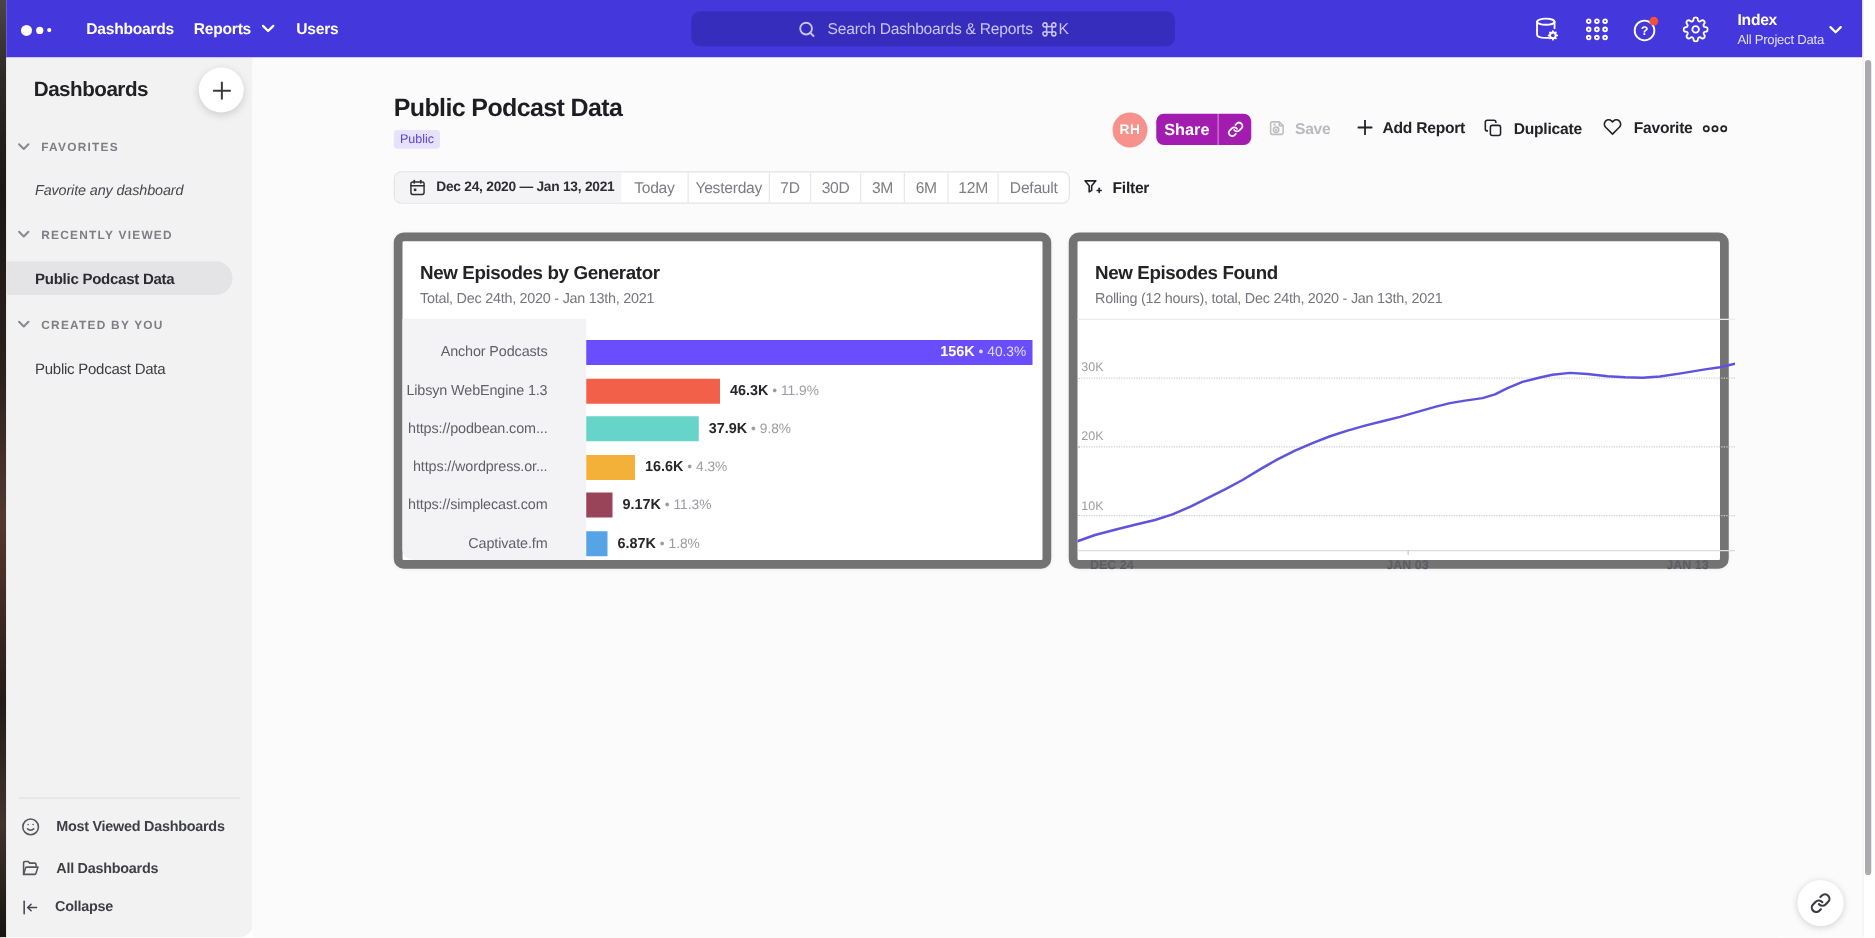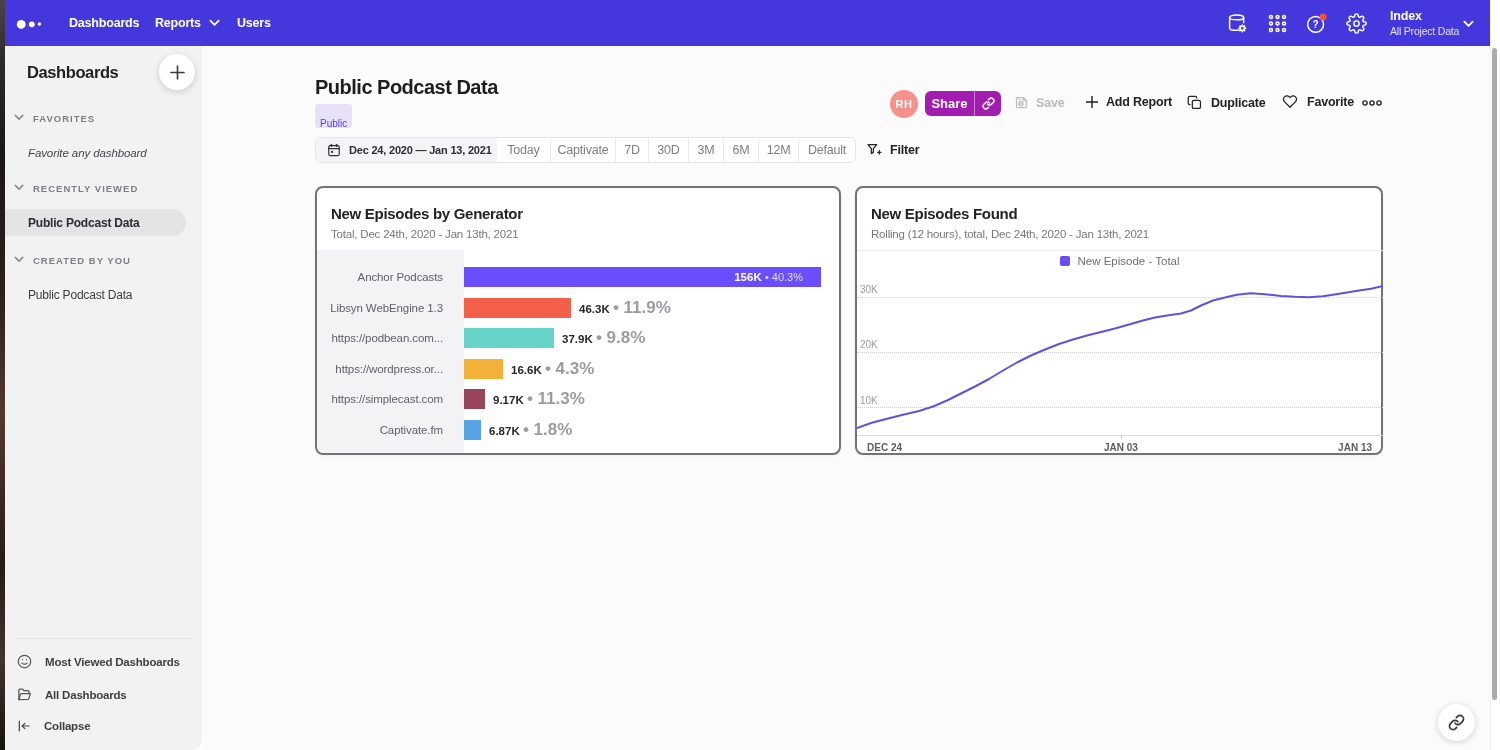--- a/index.html
+++ b/index.html
@@ -15,27 +15,27 @@
 .nav .link{position:absolute;top:0;height:46px;line-height:46px;color:#fff;font-size:12.5px;font-weight:700;letter-spacing:-.2px}
 .search{position:absolute;left:548px;top:9px;width:387px;height:28px;background:#372dbd;border-radius:7px;display:flex;align-items:center;justify-content:center;color:#c9c5f1;font-size:12.5px;letter-spacing:-.2px}
 .nico{position:absolute;top:13px;width:21px;height:21px}
 
 .side{left:5px;top:46px;width:197px;height:704px;background:#f3f2f3;border-bottom-right-radius:10px}
 .sechead{position:absolute;color:#7d7d84;font-size:9.5px;font-weight:700;letter-spacing:1px}
 .sideitem{position:absolute;left:28px;color:#3c3c42;font-size:12px;letter-spacing:-.2px}
 .botitem{position:absolute;left:12px;display:flex;align-items:center;gap:13px;color:#3e3e45;font-size:11.5px;font-weight:700;letter-spacing:-.2px}
 
 .main{left:202px;top:46px;width:1288px;height:704px;background:#fbfbfc}
-.card{position:absolute;background:#fff;border:2px solid #737373;border-radius:8px;box-shadow:0 1px 3px rgba(20,20,40,.05)}
+.card{position:absolute;background:#fff;border:7px solid #737373;border-radius:8px;box-shadow:0 1px 3px rgba(20,20,40,.05)}
 .ctitle{position:absolute;left:14px;top:16px;font-size:15px;font-weight:700;color:#222227;letter-spacing:-.3px}
 .csub{position:absolute;left:14px;top:39px;font-size:11.5px;color:#76767e;letter-spacing:-.2px}
 .seg{display:flex;align-items:center;justify-content:center;height:24px;color:#7d7d85;font-size:12.5px;letter-spacing:-.2px;border-left:1px solid #e8e8ea}
 .blabel{position:absolute;right:396px;color:#5f5f68;font-size:11.5px;letter-spacing:-.1px;line-height:20px;text-align:right;white-space:nowrap}
 .bval{position:absolute;font-size:11.5px;font-weight:700;color:#26262c;line-height:20px;white-space:nowrap}
-.bval .pct{font-weight:700;color:#9b9ba3;font-size:17px}
+.bval .pct{font-weight:400;color:#9b9ba3;font-size:11px}
 .glabel{position:absolute;left:3px;font-size:10px;color:#9b9ba2}
 .xlabel{position:absolute;top:8px;font-size:10px;font-weight:700;color:#5c5c63}
 
 .sbtrack{left:1490px;top:0;width:10px;height:750px;background:#fff;border-left:1px solid #f0f0f0}
 .sbthumb{left:1492px;top:48px;width:5px;height:652px;background:#ababaf;border-radius:3px}
 .fab{left:1438px;top:704px;width:37px;height:37px;background:#fff;border-radius:50%;box-shadow:0 1px 6px rgba(0,0,0,.18);display:flex;align-items:center;justify-content:center}
 </style>
 </head>
 <body>
 <div id="page">
@@ -45,20 +45,35 @@
         <circle cx="5.2" cy="10.3" r="4.4" fill="#fff"></circle>
         <circle cx="15.8" cy="10.3" r="2.9" fill="#fff"></circle>
         <circle cx="23.4" cy="10" r="1.7" fill="#fff"></circle>
       </svg>
     <div class="link" style="left:64px">Dashboards</div>
     <div class="link" style="left:150px">Reports</div>
     <svg class="a" style="left:204px;top:19px" width="11" height="8" viewBox="0 0 12 8" fill="none" stroke="#fff" stroke-width="2" stroke-linecap="round" stroke-linejoin="round">
         <polyline points="1.5,1.5 6,6 10.5,1.5"></polyline>
       </svg>
     <div class="link" style="left:232px">Users</div>
+    <div class="search">
+      <svg style="margin-right:9px" width="15" height="15" viewBox="0 0 24 24" fill="none" stroke="#c9c5f1" stroke-width="2.4" stroke-linecap="round">
+          <circle cx="11" cy="11" r="7.5"></circle>
+          <line x1="20.5" y1="20.5" x2="16.3" y2="16.3"></line>
+        </svg>
+      <span>Search Dashboards &amp; Reports&nbsp;&nbsp;</span>
+      <svg width="13" height="13" viewBox="0 0 14 14" fill="none" stroke="#c9c5f1" stroke-width="1.3">
+          <rect x="4.6" y="4.6" width="4.8" height="4.8"></rect>
+          <circle cx="3.2" cy="3.2" r="1.8"></circle>
+          <circle cx="10.8" cy="3.2" r="1.8"></circle>
+          <circle cx="3.2" cy="10.8" r="1.8"></circle>
+          <circle cx="10.8" cy="10.8" r="1.8"></circle>
+        </svg>
+      <span style="margin-left:1px">K</span>
+    </div>
     <svg class="nico" style="left:1222px" viewBox="0 0 24 24" fill="none" stroke="#fff" stroke-width="1.7" stroke-linecap="round" stroke-linejoin="round">
         <ellipse cx="11" cy="5" rx="8" ry="2.8"></ellipse>
         <path d="M3 5v12c0 1.55 3.6 2.8 8 2.8 1 0 1.7-.06 2.5-.18"></path>
         <path d="M19 5v6"></path>
         <circle cx="17.5" cy="17.5" r="2.6"></circle>
         <path d="M17.5 13.6v1.3M17.5 20.1v1.3M21.4 17.5h-1.3M14.9 17.5h-1.3M20.2 14.8l-.9.9M15.7 19.3l-.9.9M20.2 20.2l-.9-.9M15.7 15.7l-.9-.9"></path>
       </svg>
     <svg class="nico" style="left:1262px" viewBox="0 0 24 24" fill="none" stroke="#fff" stroke-width="1.7">
         <circle cx="4.5" cy="4.5" r="1.7"></circle>
         <circle cx="12" cy="4.5" r="1.7"></circle>
@@ -130,21 +145,21 @@
           <line x1="4" y1="3.5" x2="4" y2="20.5"></line>
           <line x1="21" y1="12" x2="9" y2="12"></line>
           <polyline points="13.5,7.5 9,12 13.5,16.5"></polyline>
         </svg>
       <span>Collapse</span>
     </div>
   </div>
   <div class="a main"></div>
   <div class="a" id="header">
     <div class="a" style="left:315px;top:76px;font-size:20px;font-weight:700;color:#1d1d22;letter-spacing:-.5px">Public Podcast Data</div>
-    <div class="a" style="left:315px;top:104px;height:15px;padding:12px 5px;background:#e7e2fa;border-radius:3px;color:#5742d8;font-size:10px;line-height:15px">Public</div>
+    <div class="a" style="left:315px;top:104px;height:15px;padding:0 5px;background:#e7e2fa;border-radius:3px;color:#5742d8;font-size:10px;line-height:15px">Public</div>
     <div class="a" style="left:890px;top:90px;width:28px;height:28px;border-radius:50%;background:#f6918c;color:#fff;font-size:11px;font-weight:700;display:flex;align-items:center;justify-content:center;letter-spacing:.5px">RH</div>
     <div class="a" style="left:925px;top:91px;width:76px;height:25px;background:#a21caf;border-radius:6px;display:flex">
       <div style="width:50px;display:flex;align-items:center;justify-content:center;color:#fff;font-size:13px;font-weight:700;border-right:1px solid rgba(255,255,255,.45)">Share</div>
       <div style="flex:1;display:flex;align-items:center;justify-content:center">
         <svg width="13" height="13" viewBox="0 0 24 24" fill="none" stroke="#fff" stroke-width="2.6" stroke-linecap="round" stroke-linejoin="round">
             <path d="M10 13a5 5 0 0 0 7.54.54l3-3a5 5 0 0 0-7.07-7.07l-1.72 1.71"></path>
             <path d="M14 11a5 5 0 0 0-7.54-.54l-3 3a5 5 0 0 0 7.07 7.07l1.71-1.71"></path>
           </svg>
       </div>
     </div>
@@ -188,21 +203,21 @@
         <svg width="14" height="14" viewBox="0 0 24 24" fill="none" stroke="#2e2e33" stroke-width="2" stroke-linecap="round" stroke-linejoin="round">
             <rect x="3" y="4.5" width="18" height="17" rx="2.5"></rect>
             <line x1="3" y1="9.5" x2="21" y2="9.5"></line>
             <line x1="7.5" y1="2.2" x2="7.5" y2="6"></line>
             <line x1="16.5" y1="2.2" x2="16.5" y2="6"></line>
             <rect x="7" y="13.5" width="3.4" height="3.4" fill="#2e2e33" stroke="none"></rect>
           </svg>
         <span style="font-size:11px;font-weight:700;color:#2e2e33;letter-spacing:-.2px;white-space:nowrap">Dec 24, 2020 — Jan 13, 2021</span>
       </div>
       <div class="seg" style="width:53px;border-left:none">Today</div>
-      <div class="seg" style="width:65px">Captivate</div>
+      <div class="seg" style="width:65px">Yesterday</div>
       <div class="seg" style="width:33px">7D</div>
       <div class="seg" style="width:40px">30D</div>
       <div class="seg" style="width:35px">3M</div>
       <div class="seg" style="width:35px">6M</div>
       <div class="seg" style="width:40px">12M</div>
       <div class="seg" style="flex:1">Default</div>
     </div>
     <div class="a" style="left:866px;top:137px;height:26px;display:flex;align-items:center;gap:8px">
       <svg width="16" height="16" viewBox="0 0 24 24" fill="none" stroke="#222227" stroke-width="1.9" stroke-linecap="round" stroke-linejoin="round">
           <path d="M3 4h13l-5 6v5.5l-3 1.8V10L3 4z"></path>
@@ -210,45 +225,41 @@
           <line x1="20" y1="13" x2="20" y2="18"></line>
         </svg>
       <span style="font-size:12.5px;font-weight:700;color:#222227;letter-spacing:-.2px">Filter</span>
     </div>
   </div>
   <div class="a card" id="card1" style="left:315px;top:186px;width:526px;height:269px">
     <div class="ctitle" style="top:17px">New Episodes by Generator</div>
     <div class="csub" style="top:40px">Total, Dec 24th, 2020 - Jan 13th, 2021</div>
     <div class="a" style="left:0;top:62px;bottom:0;width:147px;background:#f3f3f5;border-radius:0 0 0 8px"></div>
     <div class="blabel" style="top:79px">Anchor Podcasts</div>
-    <div class="a" style="left:147px;top:79px;width:357px;height:20px;background:#6a4dfc;color:#fff;font-size:11.5px;font-weight:700;line-height:20px;text-align:right;padding-right:18px">156K <span style="color:#e2ddfd;font-weight:400;font-size:11px">• 40.3%</span></div>
+    <div class="a" style="left:147px;top:79px;width:357px;height:20px;background:#6a4dfc;color:#fff;font-size:11.5px;font-weight:700;line-height:20px;text-align:right;padding-right:5px">156K <span style="color:#e2ddfd;font-weight:400;font-size:11px">• 40.3%</span></div>
     <div class="blabel" style="top:110px">Libsyn WebEngine 1.3</div>
     <div class="a" style="left:147px;top:110px;width:107px;height:20px;background:#f2604a"></div>
     <div class="bval" style="left:262px;top:110px">46.3K <span class="pct">• 11.9%</span></div>
     <div class="blabel" style="top:140px">https://podbean.com...</div>
     <div class="a" style="left:147px;top:140px;width:90px;height:20px;background:#66d4c8"></div>
     <div class="bval" style="left:245px;top:140px">37.9K <span class="pct">• 9.8%</span></div>
     <div class="blabel" style="top:171px">https://wordpress.or...</div>
     <div class="a" style="left:147px;top:171px;width:39px;height:20px;background:#f3b13a"></div>
     <div class="bval" style="left:194px;top:171px">16.6K <span class="pct">• 4.3%</span></div>
     <div class="blabel" style="top:201px">https://simplecast.com</div>
     <div class="a" style="left:147px;top:201px;width:21px;height:20px;background:#9a4459"></div>
     <div class="bval" style="left:176px;top:201px">9.17K <span class="pct">• 11.3%</span></div>
     <div class="blabel" style="top:232px">Captivate.fm</div>
     <div class="a" style="left:147px;top:232px;width:17px;height:20px;background:#56a3e6"></div>
     <div class="bval" style="left:172px;top:232px">6.87K <span class="pct">• 1.8%</span></div>
   </div>
   <div class="a card" id="card2" style="left:855px;top:186px;width:528px;height:269px">
     <div class="ctitle" style="top:17px">New Episodes Found</div>
     <div class="csub" style="top:40px">Rolling (12 hours), total, Dec 24th, 2020 - Jan 13th, 2021</div>
     <div class="a" style="left:0;top:62px;width:526px;border-top:1px solid #ececef"></div>
-    <div class="a" style="left:0;top:67px;width:526px;display:flex;align-items:center;justify-content:center;gap:7px">
-      <span style="width:10px;height:10px;background:#6a4cf0;border-radius:2px"></span>
-      <span style="font-size:11.5px;color:#6e6e76">New Episode - Total</span>
-    </div>
     <div class="a" style="left:0;top:109px;width:526px;border-top:1px dotted #cfcfd4"></div>
     <div class="a" style="left:0;top:164px;width:526px;border-top:1px dotted #cfcfd4"></div>
     <div class="a" style="left:0;top:219px;width:526px;border-top:1px dotted #cfcfd4"></div>
     <div class="glabel" style="top:96px">30K</div>
     <div class="glabel" style="top:151px">20K</div>
     <div class="glabel" style="top:207px">10K</div>
     <div class="a" style="left:0;top:247px;width:526px;border-top:1px solid #dcdce0"></div>
     <div class="a" style="left:264px;top:247px;height:4px;border-left:1px solid #c9c9ce"></div>
     <div class="xlabel" style="left:10px;top:254px">DEC 24</div>
     <div class="xlabel" style="left:247px;top:254px">JAN 03</div>

